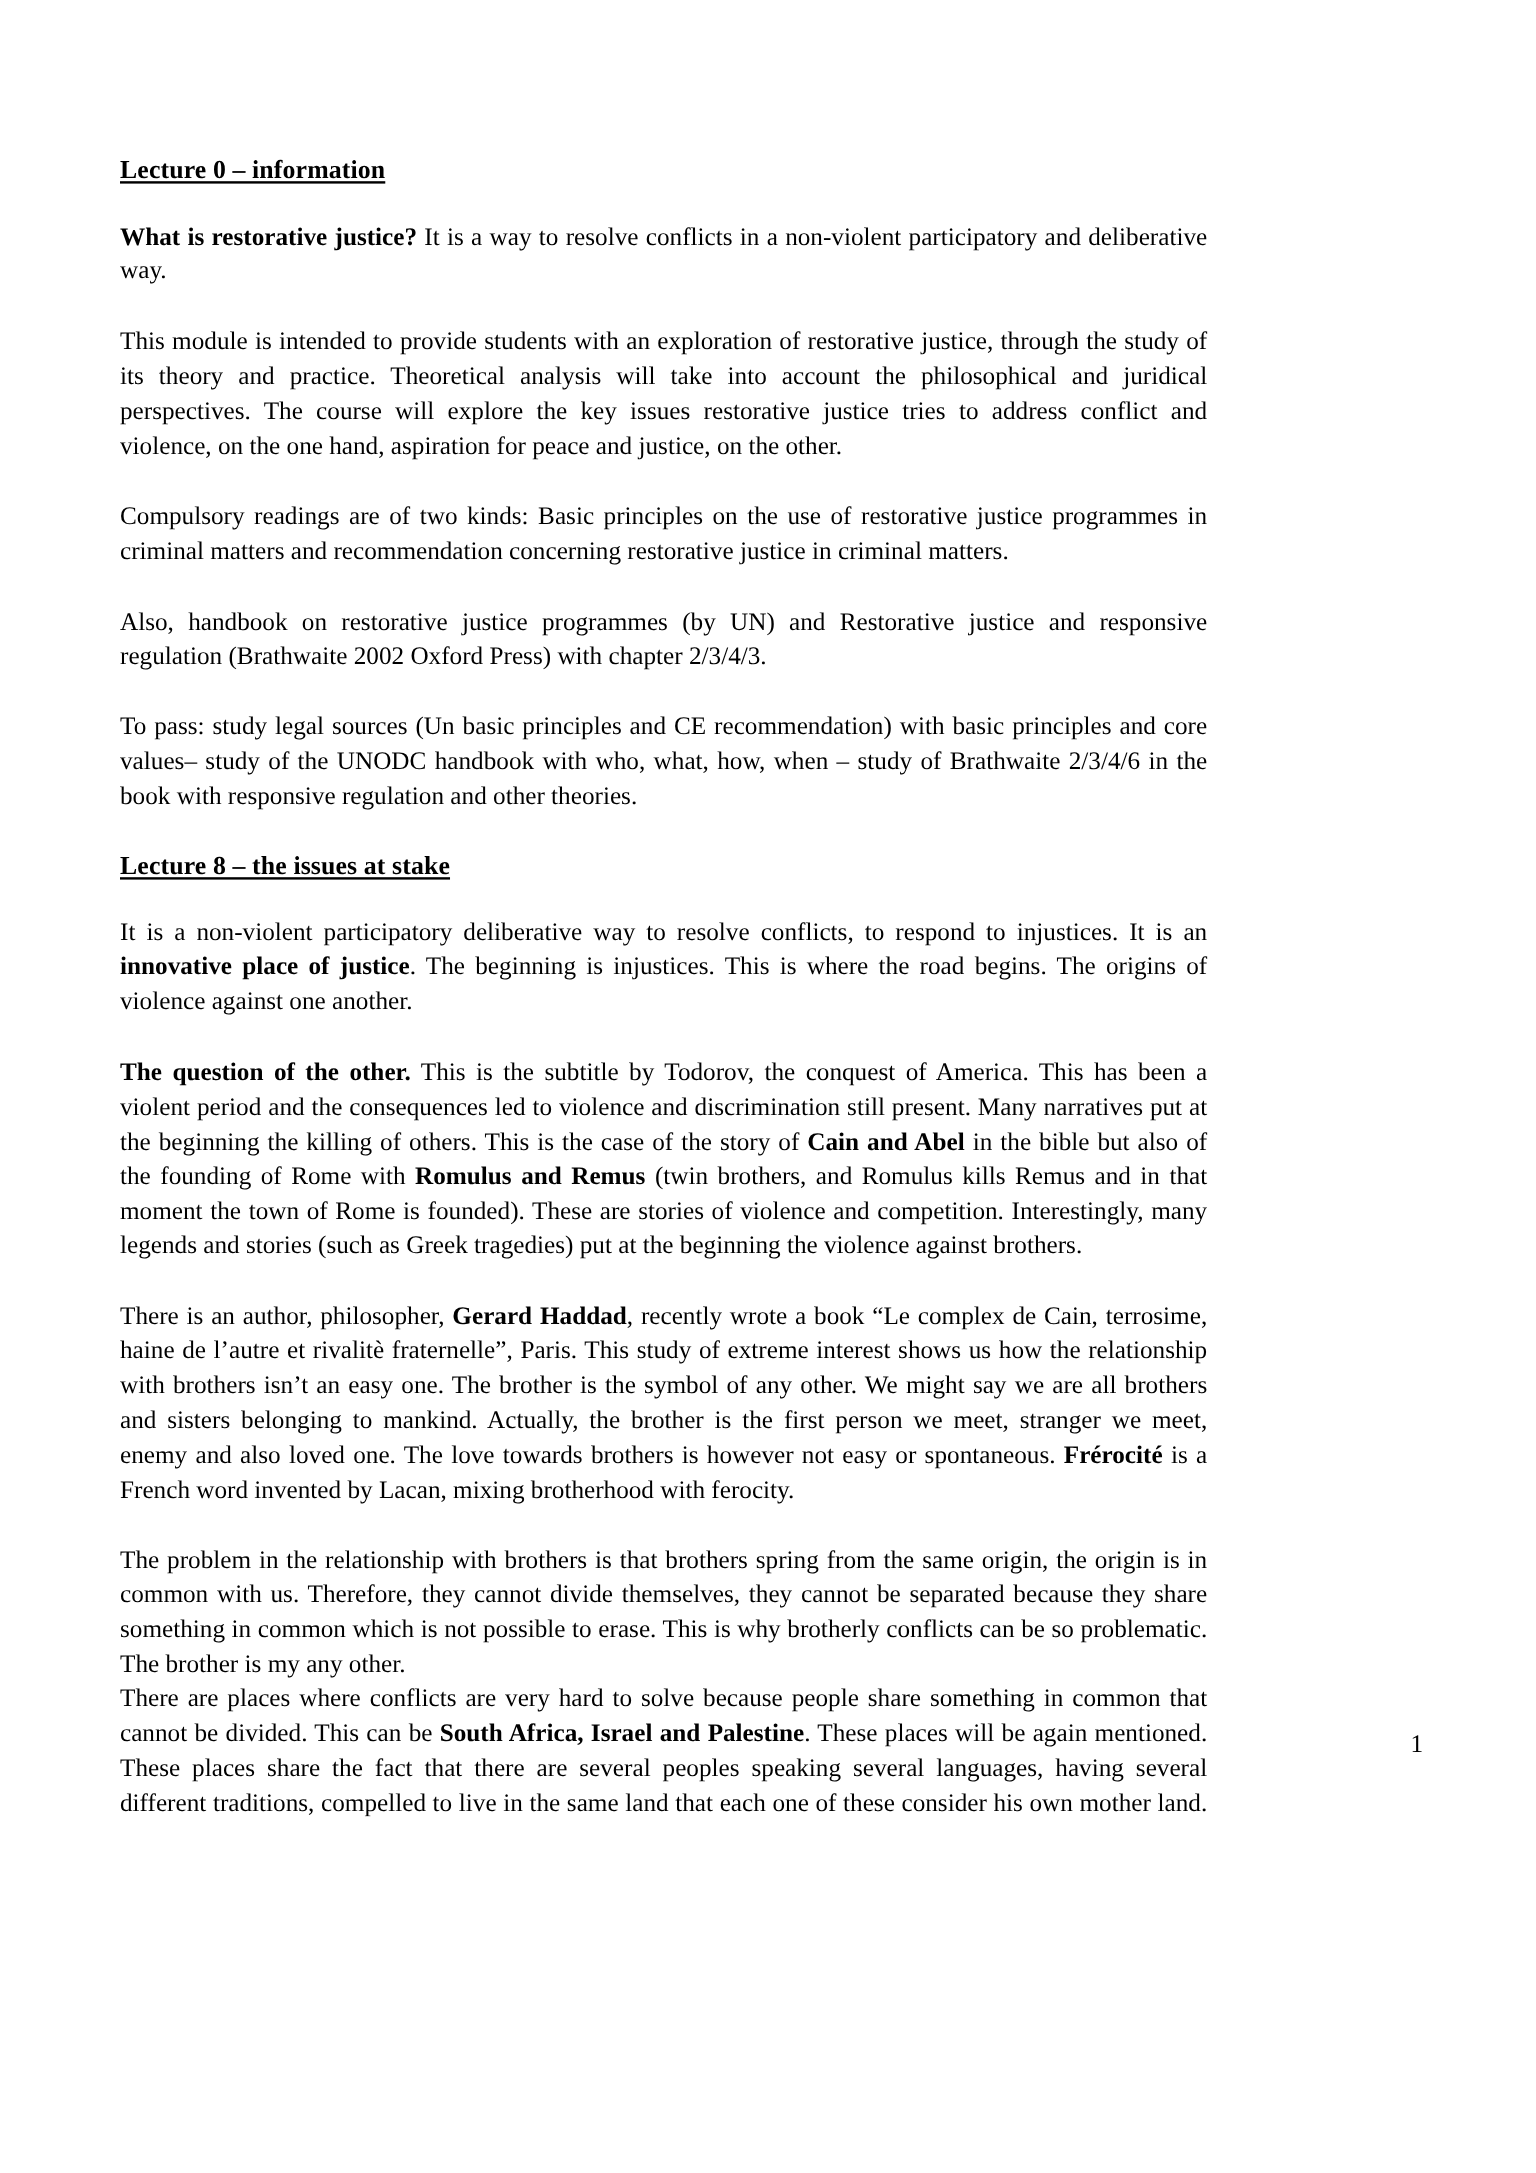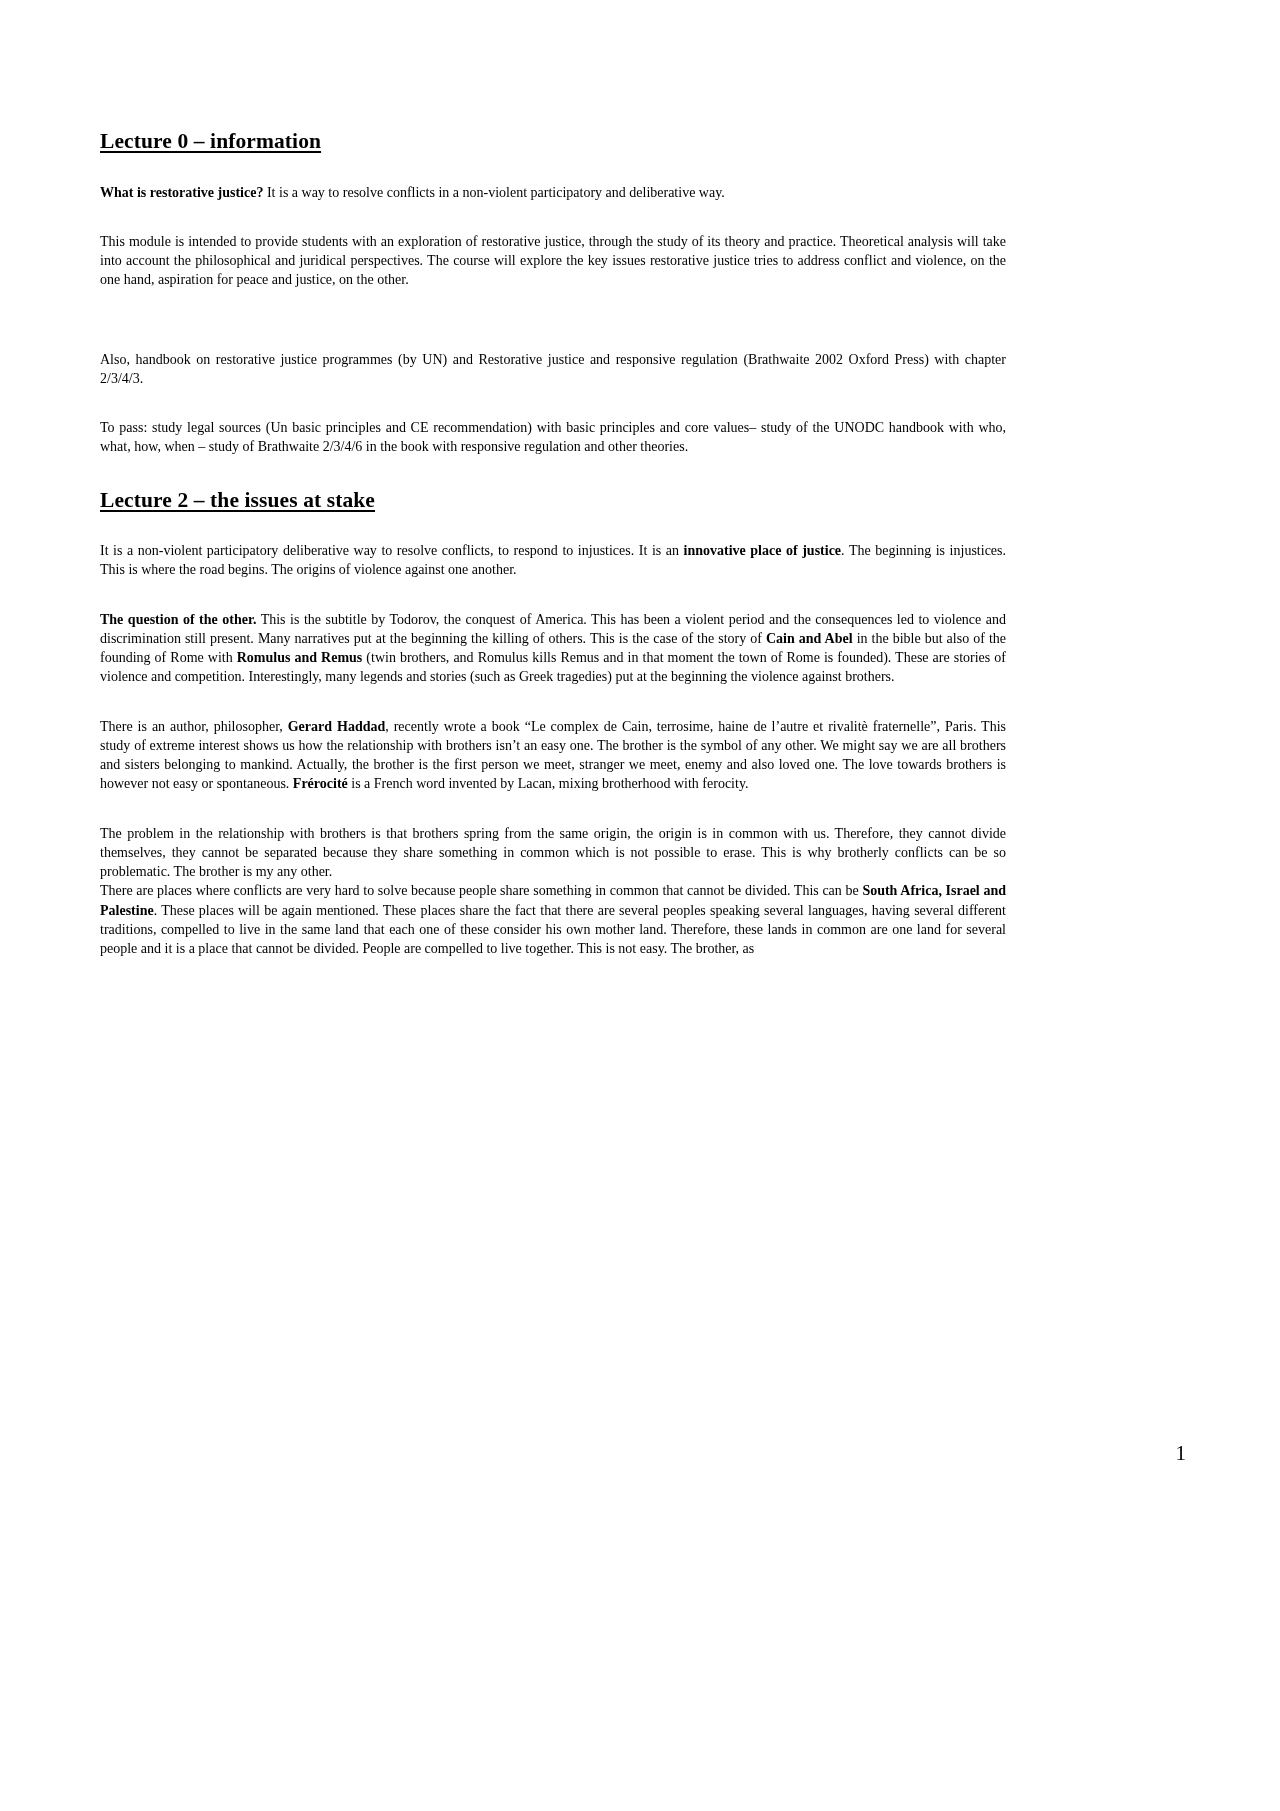--- a/index.html
+++ b/index.html
@@ -33,21 +33,21 @@
     padding: 0;
     text-decoration: underline;
     text-underline-offset: 3px;
     letter-spacing: 0.1px;
     line-height: 1.28;
   }
   h2.lecture-heading span.h-inner {
     display: inline;
   }
   p.para {
-    font-size: 14px;
+    font-size: 21px;
     line-height: 1.375;
     margin: 0;
     padding: 0;
     text-align: justify;
     text-justify: inter-word;
     -webkit-hyphens: none;
     hyphens: none;
   }
   .gap-lg { height: 30px; }
   .gap-sm { height: 0px; }
@@ -66,26 +66,27 @@
 <body>
 
 <div class="page">
   <div class="content" id="body-root">
       <h2 class="lecture-heading"><span class="h-inner">Lecture 0 – information</span></h2>
       <div class="gap-head-after"></div>
       <p class="para"><b>What is restorative justice?</b><span> It is a way to resolve conflicts in a non-violent participatory and deliberative way.</span></p>
       <div class="gap-lg"></div>
       <p class="para"><span>This module is intended to provide students with an exploration of restorative justice, through the study of its theory and practice. Theoretical analysis will take into account the philosophical and juridical perspectives. The course will explore the key issues restorative justice tries to address conflict and violence, on the one hand, aspiration for peace and justice, on the other.</span></p>
       <div class="gap-lg"></div>
+      <p class="para"><span>Compulsory readings are of two kinds: Basic principles on the use of restorative justice programmes in criminal matters and recommendation concerning restorative justice in criminal matters.</span></p>
       <div class="gap-lg"></div>
       <p class="para"><span>Also, handbook on restorative justice programmes (by UN) and Restorative justice and responsive regulation (Brathwaite 2002 Oxford Press) with chapter 2/3/4/3.</span></p>
       <div class="gap-lg"></div>
       <p class="para"><span>To pass: study legal sources (Un basic principles and CE recommendation) with basic principles and core values– study of the UNODC handbook with who, what, how, when – study of Brathwaite 2/3/4/6 in the book with responsive regulation and other theories.</span></p>
       <div class="gap-head-before"></div>
-      <h2 class="lecture-heading"><span class="h-inner">Lecture 2 – the issues at stake</span></h2>
+      <h2 class="lecture-heading"><span class="h-inner">Lecture 8 – the issues at stake</span></h2>
       <div class="gap-head-after"></div>
       <p class="para"><span>It is a non-violent participatory deliberative way to resolve conflicts, to respond to injustices. It is an </span><b>innovative place of justice</b><span>. The beginning is injustices. This is where the road begins. The origins of violence against one another.</span></p>
       <div class="gap-lg"></div>
       <p class="para"><b>The question of the other.</b><span> This is the subtitle by Todorov, the conquest of America. This has been a violent period and the consequences led to violence and discrimination still present. Many narratives put at the beginning the killing of others. This is the case of the story of </span><b>Cain and Abel</b><span> in the bible but also of the founding of Rome with </span><b>Romulus and Remus</b><span> (twin brothers, and Romulus kills Remus and in that moment the town of Rome is founded). These are stories of violence and competition. Interestingly, many legends and stories (such as Greek tragedies) put at the beginning the violence against brothers.</span></p>
       <div class="gap-lg"></div>
       <p class="para"><span>There is an author, philosopher, </span><b>Gerard Haddad</b><span>, recently wrote a book “Le complex de Cain, terrosime, haine de l’autre et rivalitè fraternelle”, Paris. This study of extreme interest shows us how the relationship with brothers isn’t an easy one. The brother is the symbol of any other. We might say we are all brothers and sisters belonging to mankind. Actually, the brother is the first person we meet, stranger we meet, enemy and also loved one. The love towards brothers is however not easy or spontaneous. </span><b>Frérocité</b><span> is a French word invented by Lacan, mixing brotherhood with ferocity.</span></p>
       <div class="gap-lg"></div>
       <p class="para"><span>The problem in the relationship with brothers is that brothers spring from the same origin, the origin is in common with us. Therefore, they cannot divide themselves, they cannot be separated because they share something in common which is not possible to erase. This is why brotherly conflicts can be so problematic. The brother is my any other.</span></p>
       <div class="gap-sm"></div>
       <p class="para"><span>There are places where conflicts are very hard to solve because people share something in common that cannot be divided. This can be </span><b>South Africa, Israel and Palestine</b><span>. These places will be again mentioned. These places share the fact that there are several peoples speaking several languages, having several different traditions, compelled to live in the same land that each one of these consider his own mother land. Therefore, these lands in common are one land for several people and it is a place that cannot be divided. People are compelled to live together. This is not easy. The brother, as</span></p>

